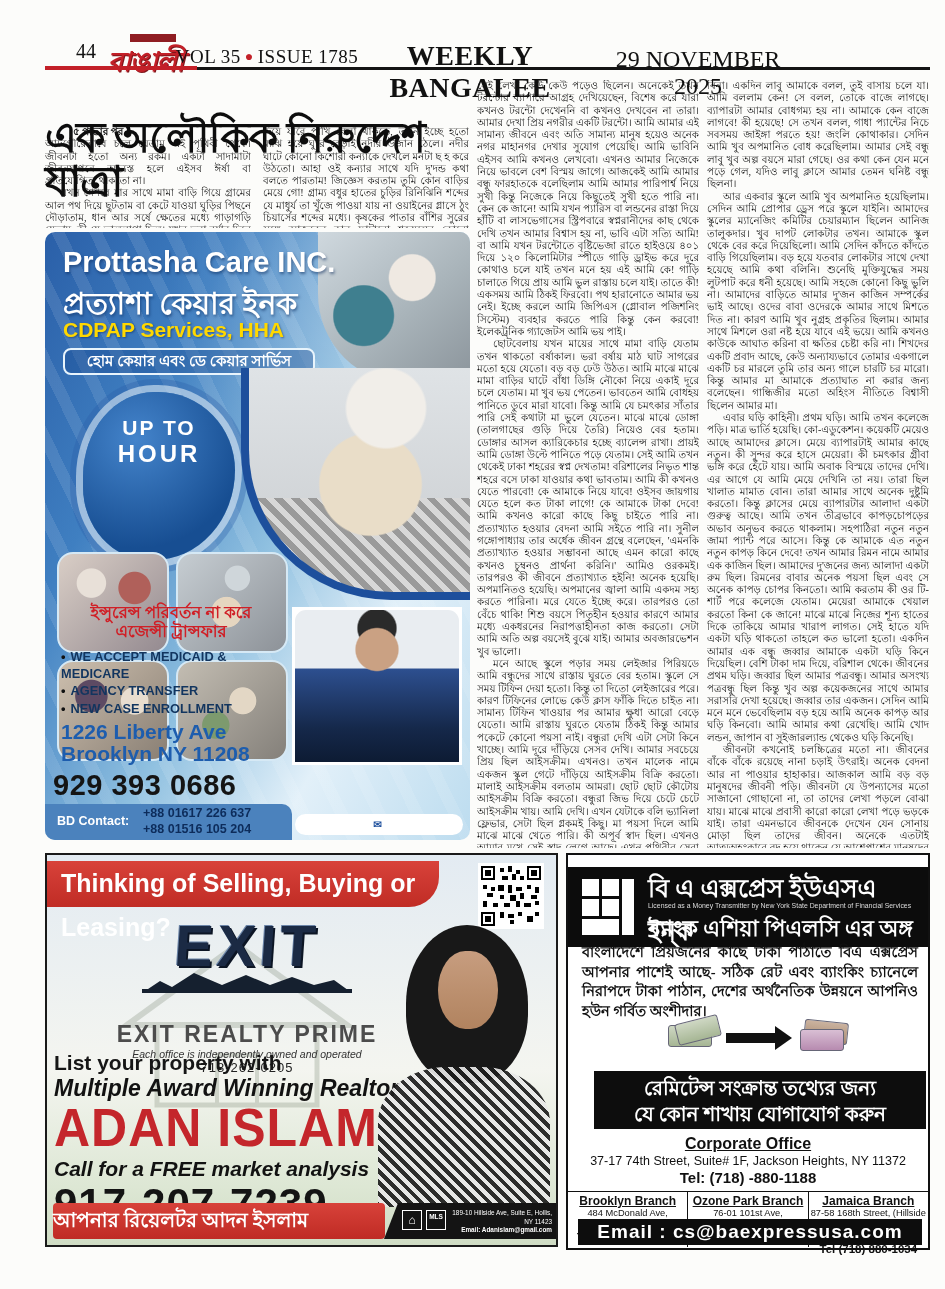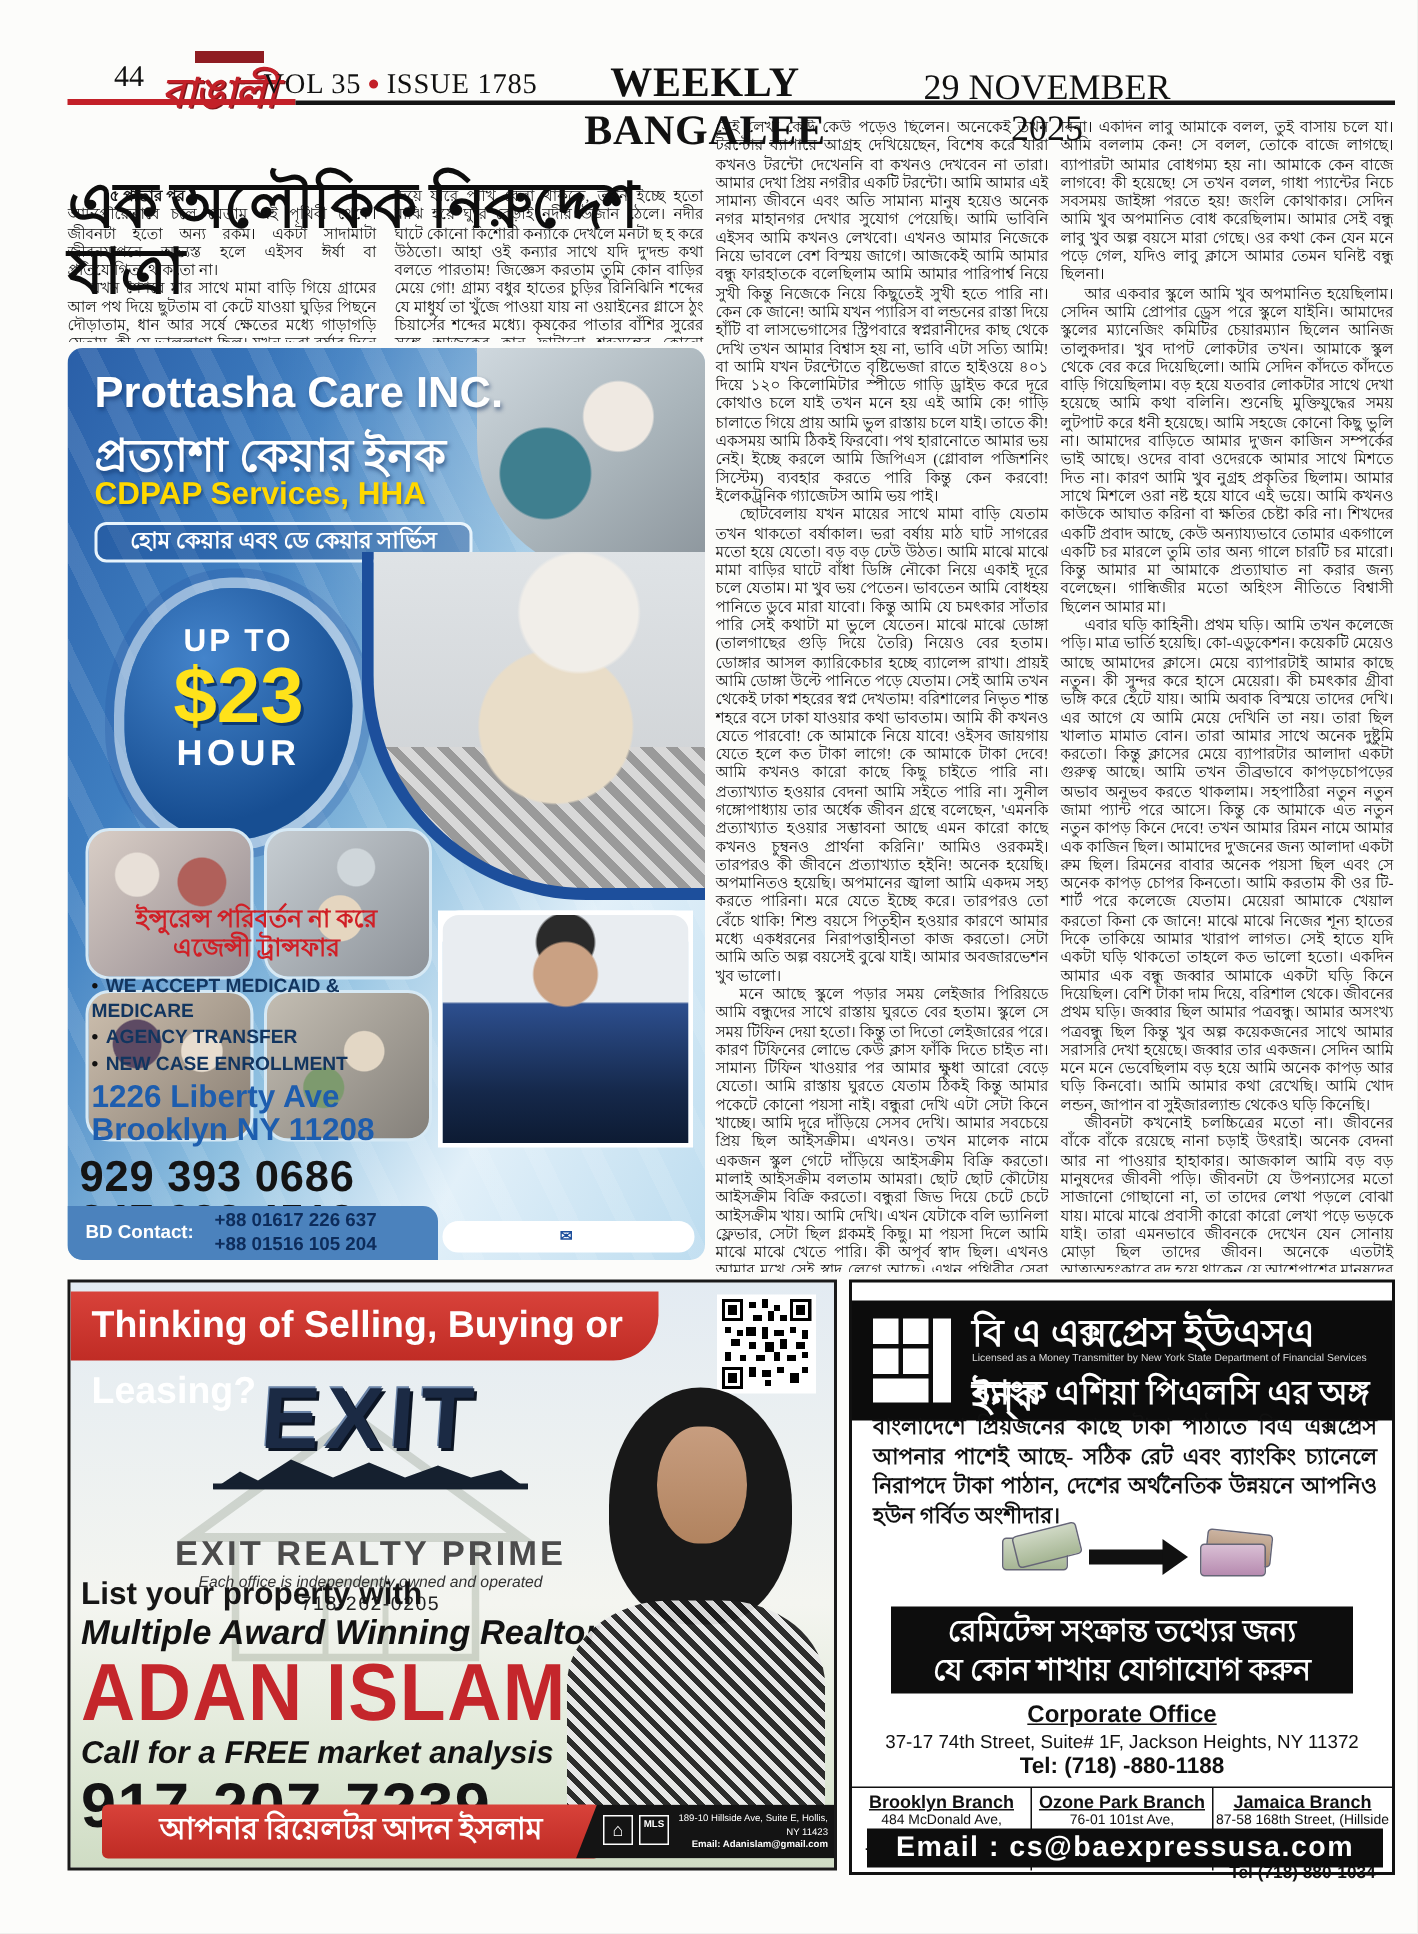--- a/index.html
+++ b/index.html
@@ -128,22 +128,22 @@
       transform:scaleY(1.08);}
   .ex-list .l3{font-size:21px;font-weight:800;font-style:italic;color:#121212;margin-top:2px;}
   .ex-phone{font-size:42px;font-weight:800;color:#141414;letter-spacing:1px;line-height:1.1;}
   .ex-woman{position:absolute;right:6px;top:70px;width:172px;height:282px;}
   .ex-woman .hijab{position:absolute;left:28px;top:0;width:122px;height:158px;background:#181818;
       border-radius:50% 50% 44% 44%;}
   .ex-woman .face{position:absolute;left:60px;top:26px;width:60px;height:78px;
       background:linear-gradient(#c79d7f,#b1835f);border-radius:50%/55%;}
   .ex-woman .scarf{position:absolute;left:0;bottom:0;width:172px;height:140px;border-radius:40% 40% 0 0;
       background:repeating-linear-gradient(45deg,#1d1d1d 0 4px,#e8e8e8 4px 8px);opacity:.92;}
-  .ex-redbar{position:absolute;left:21px;bottom:6px;width:332px;height:36px;background:linear-gradient(#d8423a,#bf2b24);
-      border-radius:4px;color:#fff;font-size:20px;font-weight:800;text-align:center;line-height:34px;
+  .ex-redbar{position:absolute;left:6px;bottom:6px;width:332px;height:36px;background:linear-gradient(#d8423a,#bf2b24);
+      border-radius:4px;color:#fff;font-size:20px;font-weight:800;line-height:34px;
       font-family:"Liberation Serif",serif;}
   .ex-blackstrip{position:absolute;right:0;bottom:6px;width:172px;height:36px;background:#141414;
       clip-path:polygon(14px 0,100% 0,100% 100%,0 100%);color:#fff;}
   .ex-blackstrip .icons{position:absolute;left:18px;top:7px;display:flex;gap:4px;}
   .ex-icon{width:20px;height:20px;border:1px solid #fff;color:#fff;font-size:12px;text-align:center;line-height:18px;}
   .ex-icon.mls{font-size:6.5px;font-weight:700;line-height:9px;padding-top:1px;}
   .ex-addr{position:absolute;left:66px;top:6px;width:102px;font-size:6.4px;line-height:1.35;text-align:right;}
   .ex-addr .em{font-weight:700;}
 
   
@@ -162,21 +162,21 @@
       line-height:1.35;text-align:justify;font-family:"Liberation Serif",serif;}
   .ba-money{position:absolute;left:100px;top:170px;width:180px;height:42px;}
   .bill{position:absolute;width:44px;height:22px;border-radius:3px;border:1px solid #667;}
   .bill.us{background:linear-gradient(#cfd8c4,#a6b694);}
   .bill.us2{transform:rotate(-14deg);left:8px;top:-6px;}
   .bill.bd{background:linear-gradient(#d9bfd4,#b78bb0);left:132px;top:4px;}
   .bill.bd2{background:linear-gradient(#cbb3a0,#a98a6f);left:136px;top:-4px;transform:rotate(6deg);}
   .arrow{position:absolute;left:58px;top:8px;width:50px;height:10px;background:#111;}
   .arrow::after{content:"";position:absolute;right:-16px;top:-7px;border-left:17px solid #111;
       border-top:12px solid transparent;border-bottom:12px solid transparent;}
-  .ba-notice{position:absolute;left:26px;top:216px;width:308px;height:58px;background:#0d0d0d;color:#fff;
+  .ba-notice{position:absolute;left:26px;top:216px;width:332px;height:58px;background:#0d0d0d;color:#fff;
       text-align:center;font-size:20px;font-weight:800;line-height:1.3;padding-top:4px;
       font-family:"Liberation Serif",serif;}
   .ba-corp{position:absolute;left:0;top:280px;width:100%;text-align:center;color:#111;}
   .ba-corp .cl{font-size:16px;font-weight:800;text-decoration:underline;}
   .ba-corp .ca{font-size:12.5px;margin-top:1px;}
   .ba-corp .ct{font-size:15px;font-weight:800;margin-top:1px;}
   .ba-branches{position:absolute;left:0;top:336px;width:100%;height:56px;border-top:1.5px solid #111;
       display:flex;}
   .ba-br{flex:1;text-align:center;padding-top:2px;}
   .ba-br + .ba-br{border-left:1.5px solid #111;}
@@ -231,21 +231,20 @@
 
   <div class="ad-pro">
     <div class="photo ph-topright"></div>
     <div class="t-en">Prottasha Care INC.</div>
     <div class="t-bn">প্রত্যাশা কেয়ার ইনক</div>
     <div class="t-sv">CDPAP Services, HHA</div>
     <div class="pill">হোম কেয়ার এবং ডে কেয়ার সার্ভিস</div>
 
     <div class="blob23">
       <div class="upto">UP TO</div>
-      <div class="amt">$23</div>
       <div class="hr">HOUR</div>
     </div>
     <div class="photo ph-big"></div>
 
     <div class="grid">
       <div class="cell g1 photo"></div>
       <div class="cell g2 photo"></div>
       <div class="cell g3 photo"></div>
       <div class="cell g4 photo"></div>
     </div>

